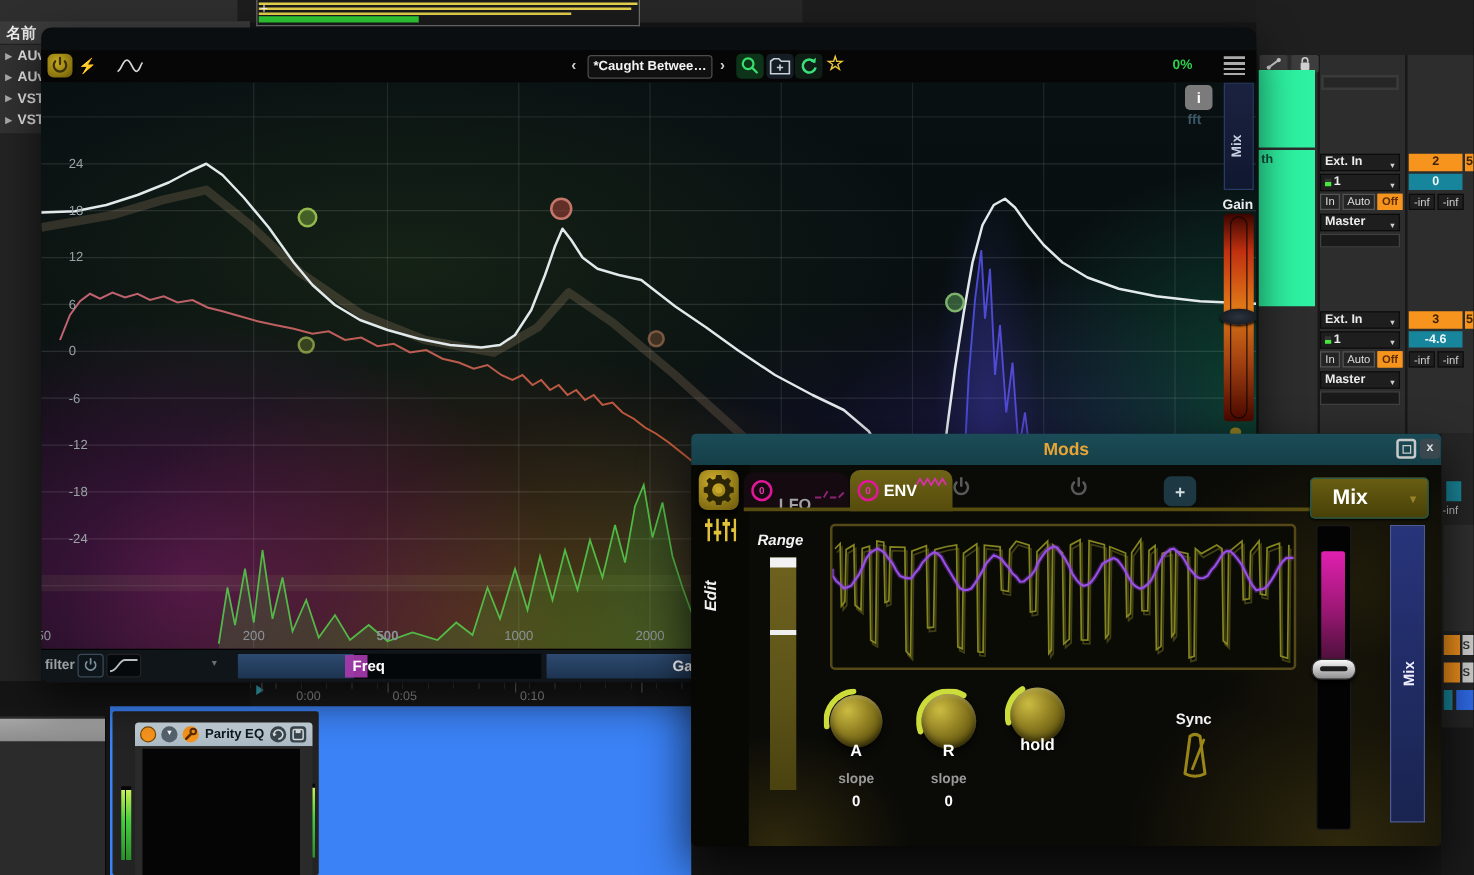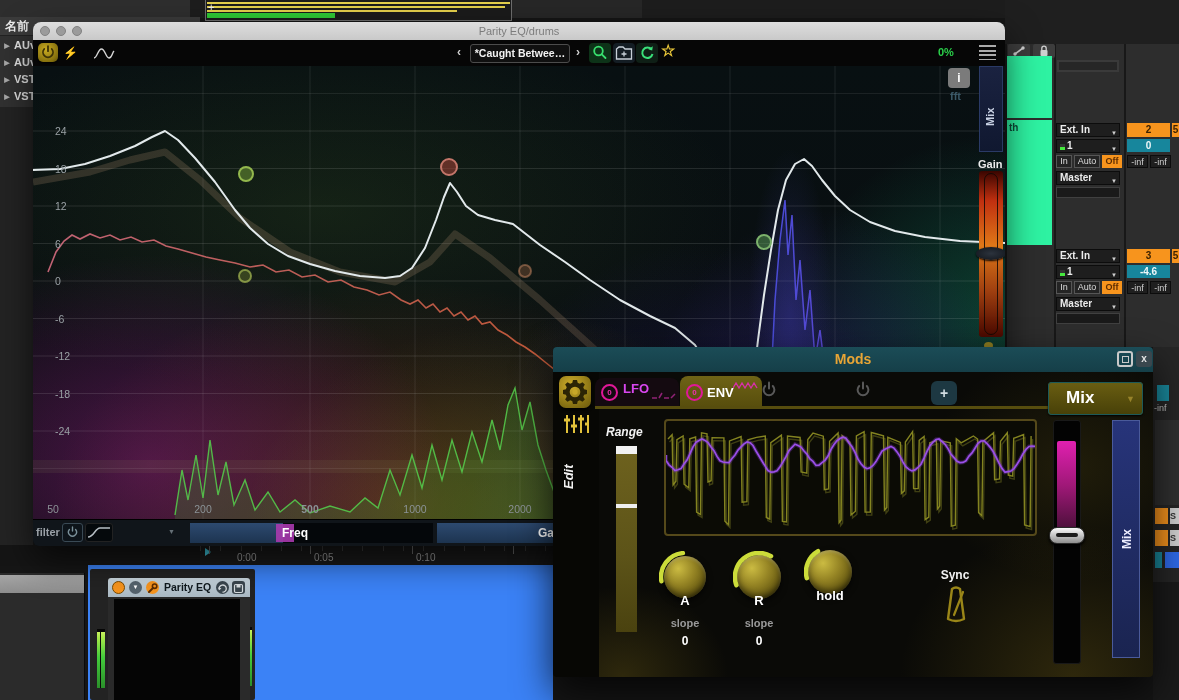--- a/index.html
+++ b/index.html
@@ -253,26 +253,20 @@
       <div class="pdev-body">
         <div class="pdev-screen"></div>
       </div>
     </div>
   </div>
   <div class="abs emptydev">
     <div class="emptydev-head"></div>
   </div>
 
   <div class="abs pluginwin">
-    <div class="titlebar">
-      <div class="tl-dot" style="left:7px;"></div>
-      <div class="tl-dot" style="left:23px;"></div>
-      <div class="tl-dot" style="left:39px;"></div>
-      <div class="wintitle">Parity EQ/drums</div>
-    </div>
 
     <div class="pheader">
       <div class="pwrbtn">
         <svg width="20" height="19" viewBox="0 0 20 19">
             <path d="M13.8 6 a5 5 0 1 1 -7.6 0" fill="none" stroke="#3c3206" stroke-width="1.8" stroke-linecap="round"></path>
             <path d="M10 3.2 v5" stroke="#3c3206" stroke-width="1.8" stroke-linecap="round"></path>
           </svg>
       </div>
       <div class="hdr-icn" style="left:30px;top:6px;font-size:12px;">⚡</div>
       <div class="hdr-icn" style="left:60px;top:6px;">
@@ -357,21 +351,21 @@
           <div class="dblabel" style="left: 22px; top: 102.5px;">18</div>
           <div class="dblabel" style="left: 22px; top: 140px;">12</div>
           <div class="dblabel" style="left: 22px; top: 177.5px;">6</div>
           <div class="dblabel" style="left: 22px; top: 215px;">0</div>
           <div class="dblabel" style="left: 22px; top: 252.5px;">-6</div>
           <div class="dblabel" style="left: 22px; top: 290px;">-12</div>
           <div class="dblabel" style="left: 22px; top: 327.5px;">-18</div>
           <div class="dblabel" style="left: 22px; top: 365px;">-24</div>
         </div>
       <div id="freqlabels">
-          <div class="freqlabel" style="left: 20px;">50</div>
+          <div class="freqlabel" style="left: 2px;">50</div>
           <div class="freqlabel" style="left: 170px;">200</div>
           <div class="freqlabel" style="left: 277px; font-weight: bold;">500</div>
           <div class="freqlabel" style="left: 382px;">1000</div>
           <div class="freqlabel" style="left: 487px;">2000</div>
         </div>
       <div class="infobtn">i</div>
       <div class="fftlbl">fft</div>
       <div class="mixstrip">
           <span class="vtext">Mix</span>
         </div>
@@ -499,21 +493,21 @@
               <path d="M4 2 V20 M11 2 V20 M18 2 V20 M25 2 V20"></path>
               <path d="M1 7 H7 M8 13 H14 M15 6 H21 M22 11 H26" stroke-width="3"></path>
             </g>
           </svg>
       </div>
       <div class="editlbl vtext">Edit</div>
     </div>
 
     <div class="tab tab-lfo">
       <div class="badge" style="left:6px;top:6px;">0</div>
-      <div class="tablbl" style="left:28px;top:3px;color:#d946ef;">LFO</div>
+      <div class="tablbl" style="left:28px;top:18px;color:#a3a3a3;">LFO</div>
       <svg width="24" height="10" viewBox="0 0 24 10" style="position:absolute;left:57px;top:12px;opacity:0.8;">
           <path d="M0 8 H5 M7 8 L10 3 M12 8 H17 M19 8 L23 4" stroke="#b02890" stroke-width="1.5" fill="none"></path>
         </svg>
     </div>
     <div class="tab tab-env">
       <div class="badge" style="left:6px;top:8px;">0</div>
       <div class="tablbl" style="left:27px;top:9px;color:#fff;">ENV</div>
       <svg width="26" height="10" viewBox="0 0 26 10" style="position:absolute;left:53px;top:4px;">
           <path d="M0 8 L3 3 6 8 9 3 12 8 15 3 18 8 21 3 24 8" stroke="#d830a8" stroke-width="1.4" fill="none"></path>
         </svg>

